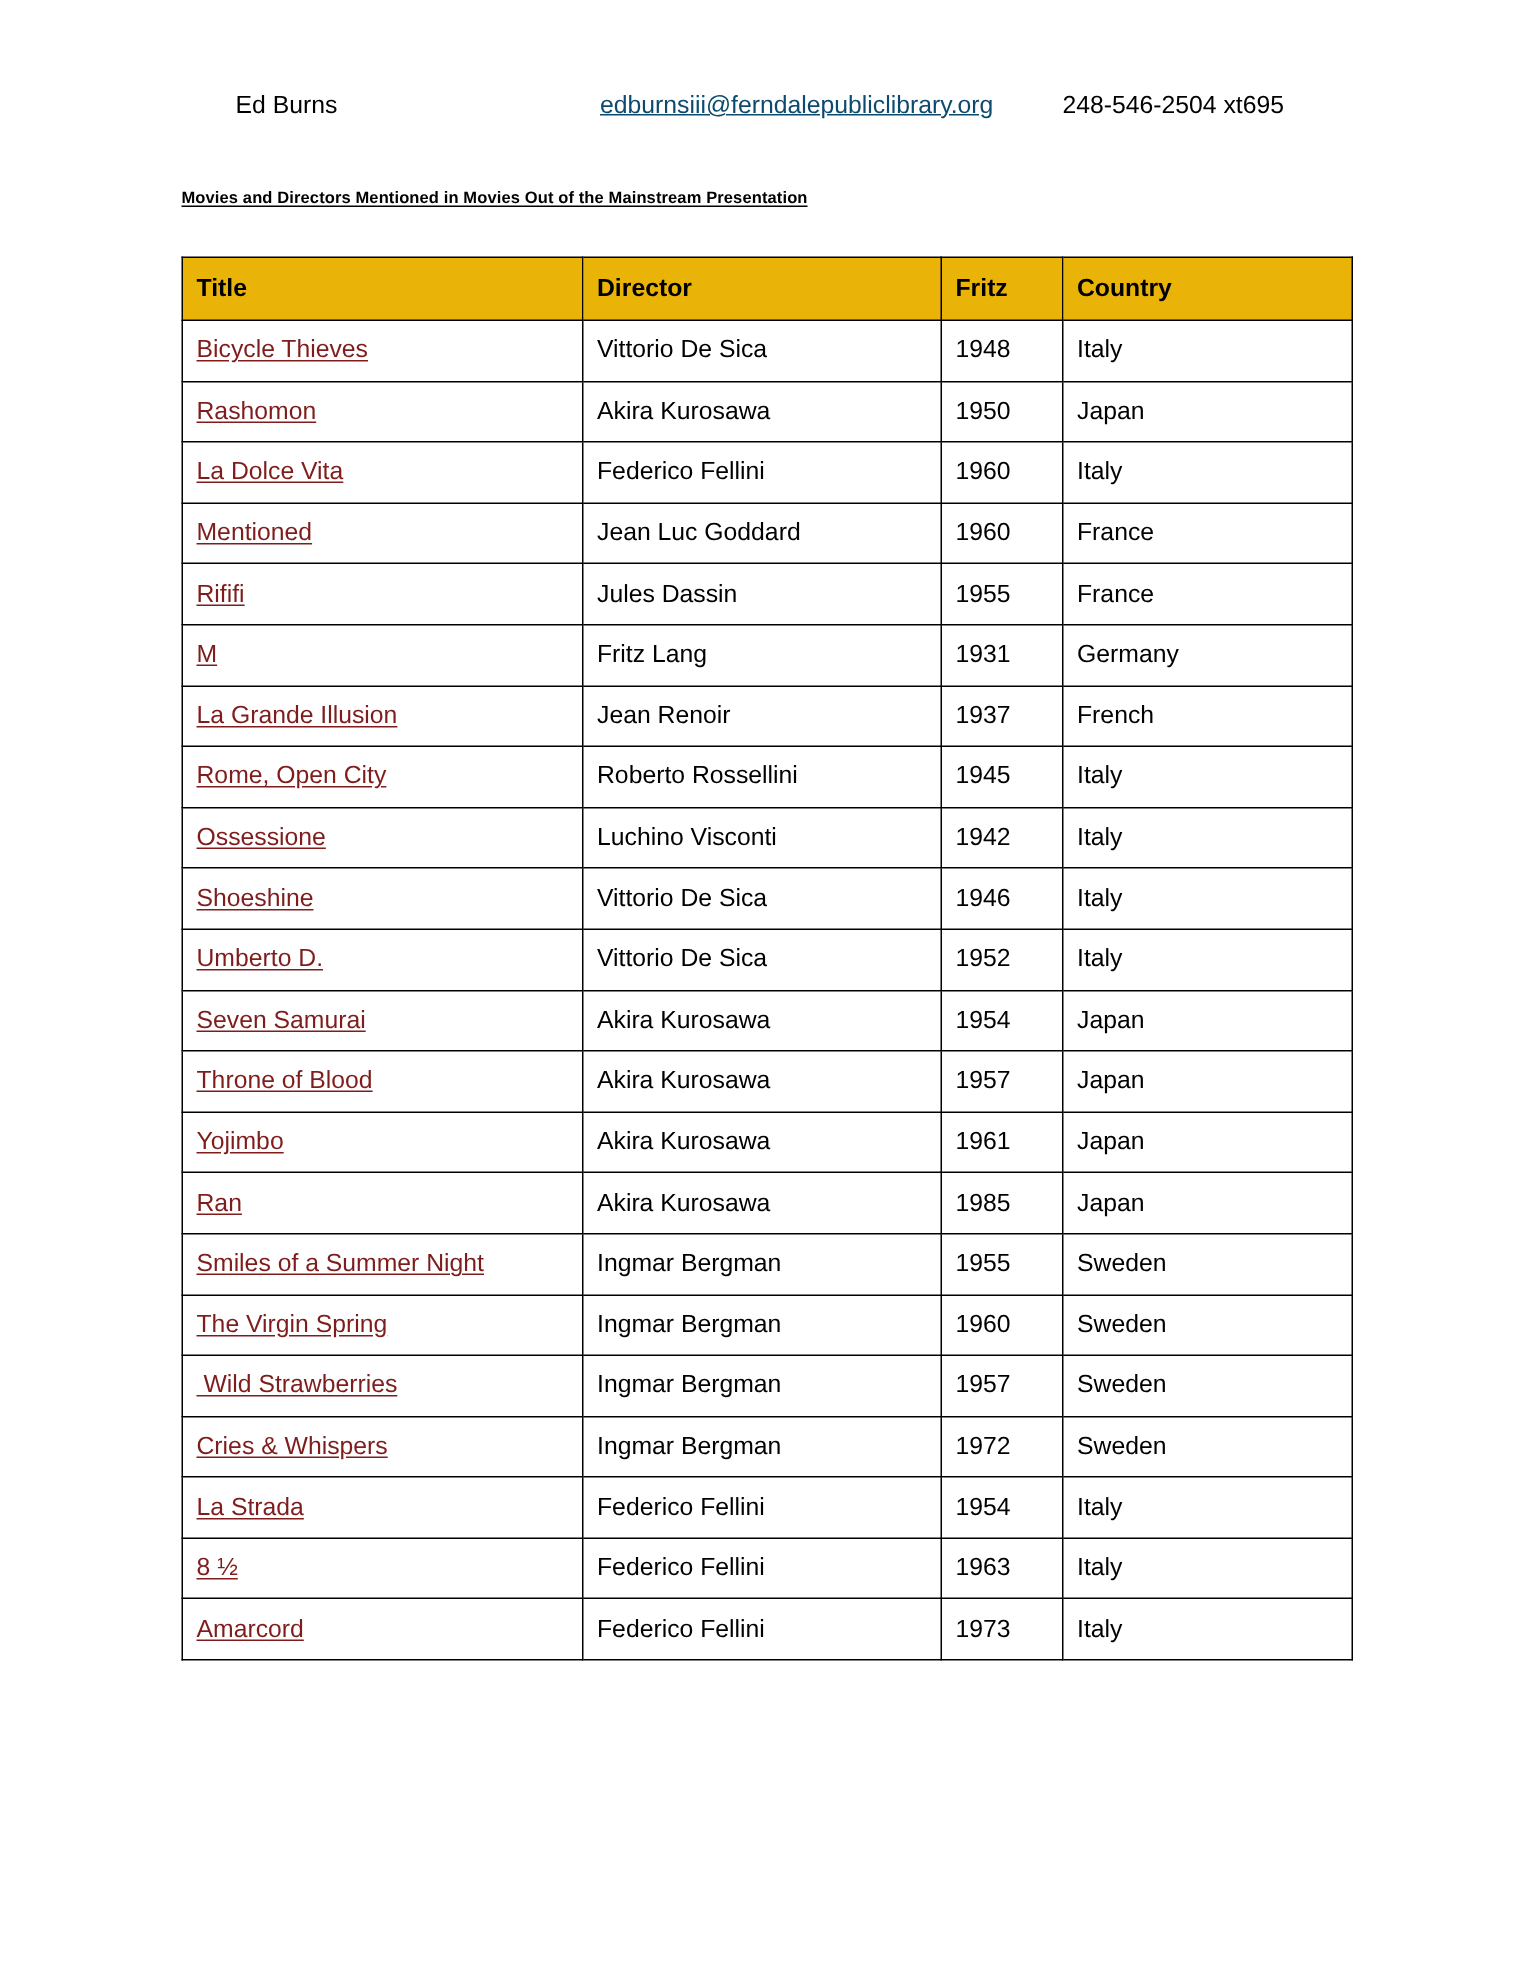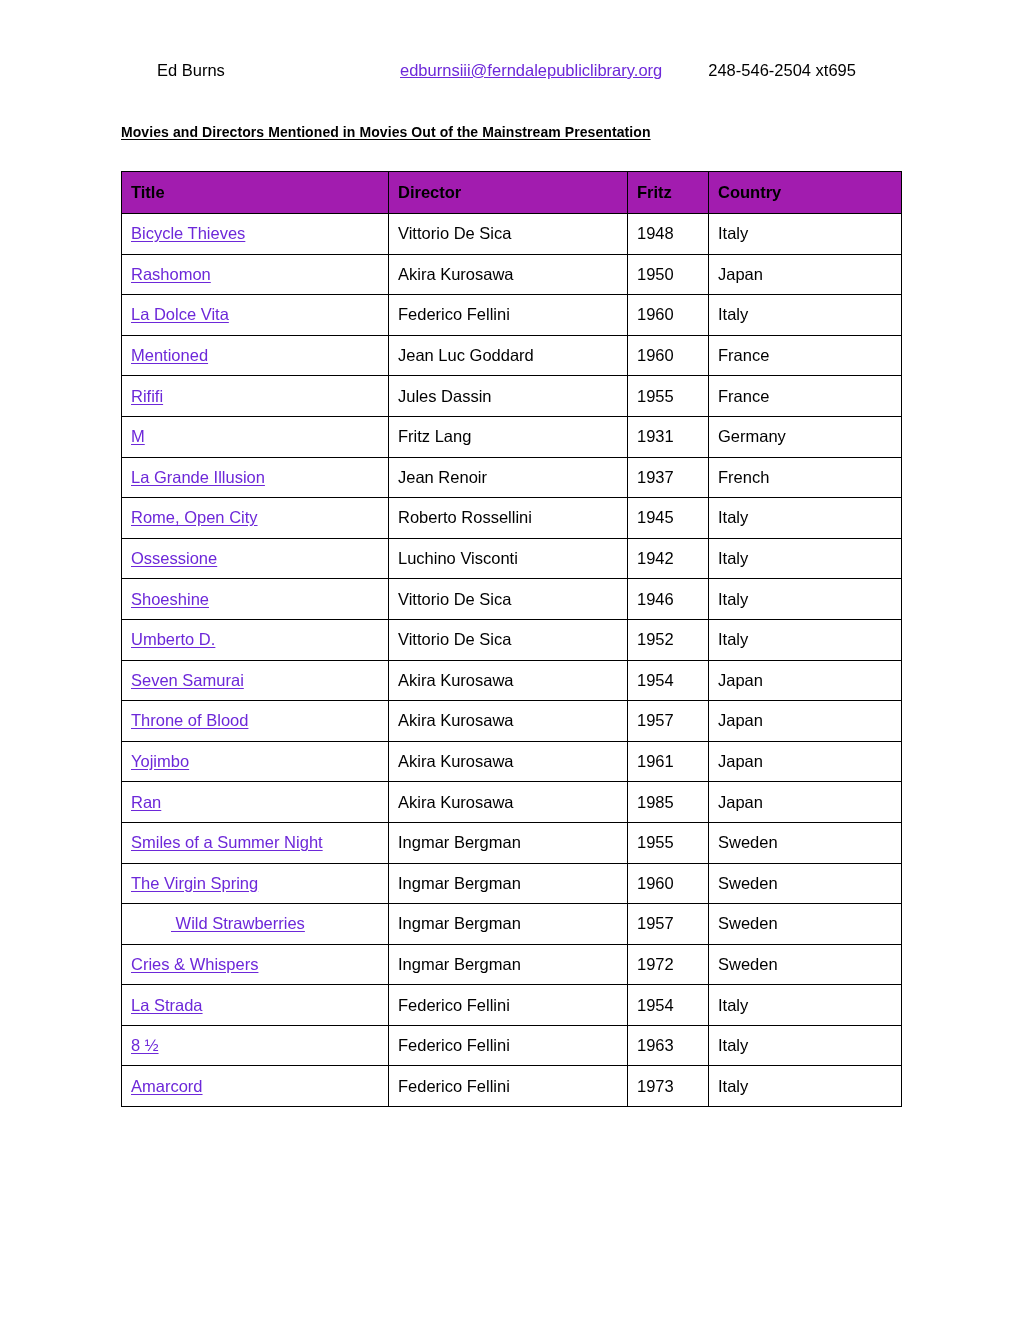--- a/index.html
+++ b/index.html
@@ -36,35 +36,35 @@
     line-height: 24px;
     white-space: nowrap;
   }
   .doc-header .hdr-name {
     width: 243px;
     flex: 0 0 243px;
     margin-left: 36px;
   }
   .doc-header .hdr-email {
     flex: 0 0 auto;
-    color: #6d28d9;
+    color: #0c4a6e;
     text-decoration: underline;
     text-underline-offset: 1px;
   }
   .doc-header .hdr-phone {
     flex: 1 1 auto;
     text-align: center;
     padding-right: 1px;
   }
   
   .doc-title {
     position: absolute;
     left: 121px;
     top: 120px;
-    font-size: 14px;
+    font-size: 11px;
     line-height: 24px;
     font-weight: bold;
     text-decoration: underline;
     text-underline-offset: 2px;
     white-space: nowrap;
     letter-spacing: 0.08px;
   }
   
   .table-wrap {
     position: absolute;
@@ -87,30 +87,30 @@
   table.movies td {
     border: 1.6px solid #000000;
     padding: 0 0 0 9px;
     height: 39.6px;
     vertical-align: middle;
     text-align: left;
     overflow: hidden;
     white-space: nowrap;
   }
   table.movies thead th {
-    background: #a21caf;
+    background: #eab308;
     font-weight: bold;
     height: 41px;
   }
   table.movies tbody td {
     background: #ffffff;
     font-weight: normal;
   }
   .cell-link {
-    color: #6d28d9;
+    color: #7f1d1d;
     text-decoration: underline;
     text-underline-offset: 1.5px;
     cursor: pointer;
   }
   .cell-plain {
     color: #000000;
   }
 </style>
 </head>
 <body>
@@ -238,21 +238,21 @@
             <td class="cell-plain">1955</td>
             <td class="cell-plain">Sweden</td>
           </tr>
           <tr>
             <td><a class="cell-link">The Virgin Spring</a></td>
             <td class="cell-plain">Ingmar Bergman</td>
             <td class="cell-plain">1960</td>
             <td class="cell-plain">Sweden</td>
           </tr>
           <tr>
-            <td><a class="cell-link" style="white-space: pre; margin-left: 40px;"> Wild Strawberries</a></td>
+            <td><a class="cell-link" style="white-space: pre;"> Wild Strawberries</a></td>
             <td class="cell-plain">Ingmar Bergman</td>
             <td class="cell-plain">1957</td>
             <td class="cell-plain">Sweden</td>
           </tr>
           <tr>
             <td><a class="cell-link">Cries &amp; Whispers</a></td>
             <td class="cell-plain">Ingmar Bergman</td>
             <td class="cell-plain">1972</td>
             <td class="cell-plain">Sweden</td>
           </tr>

